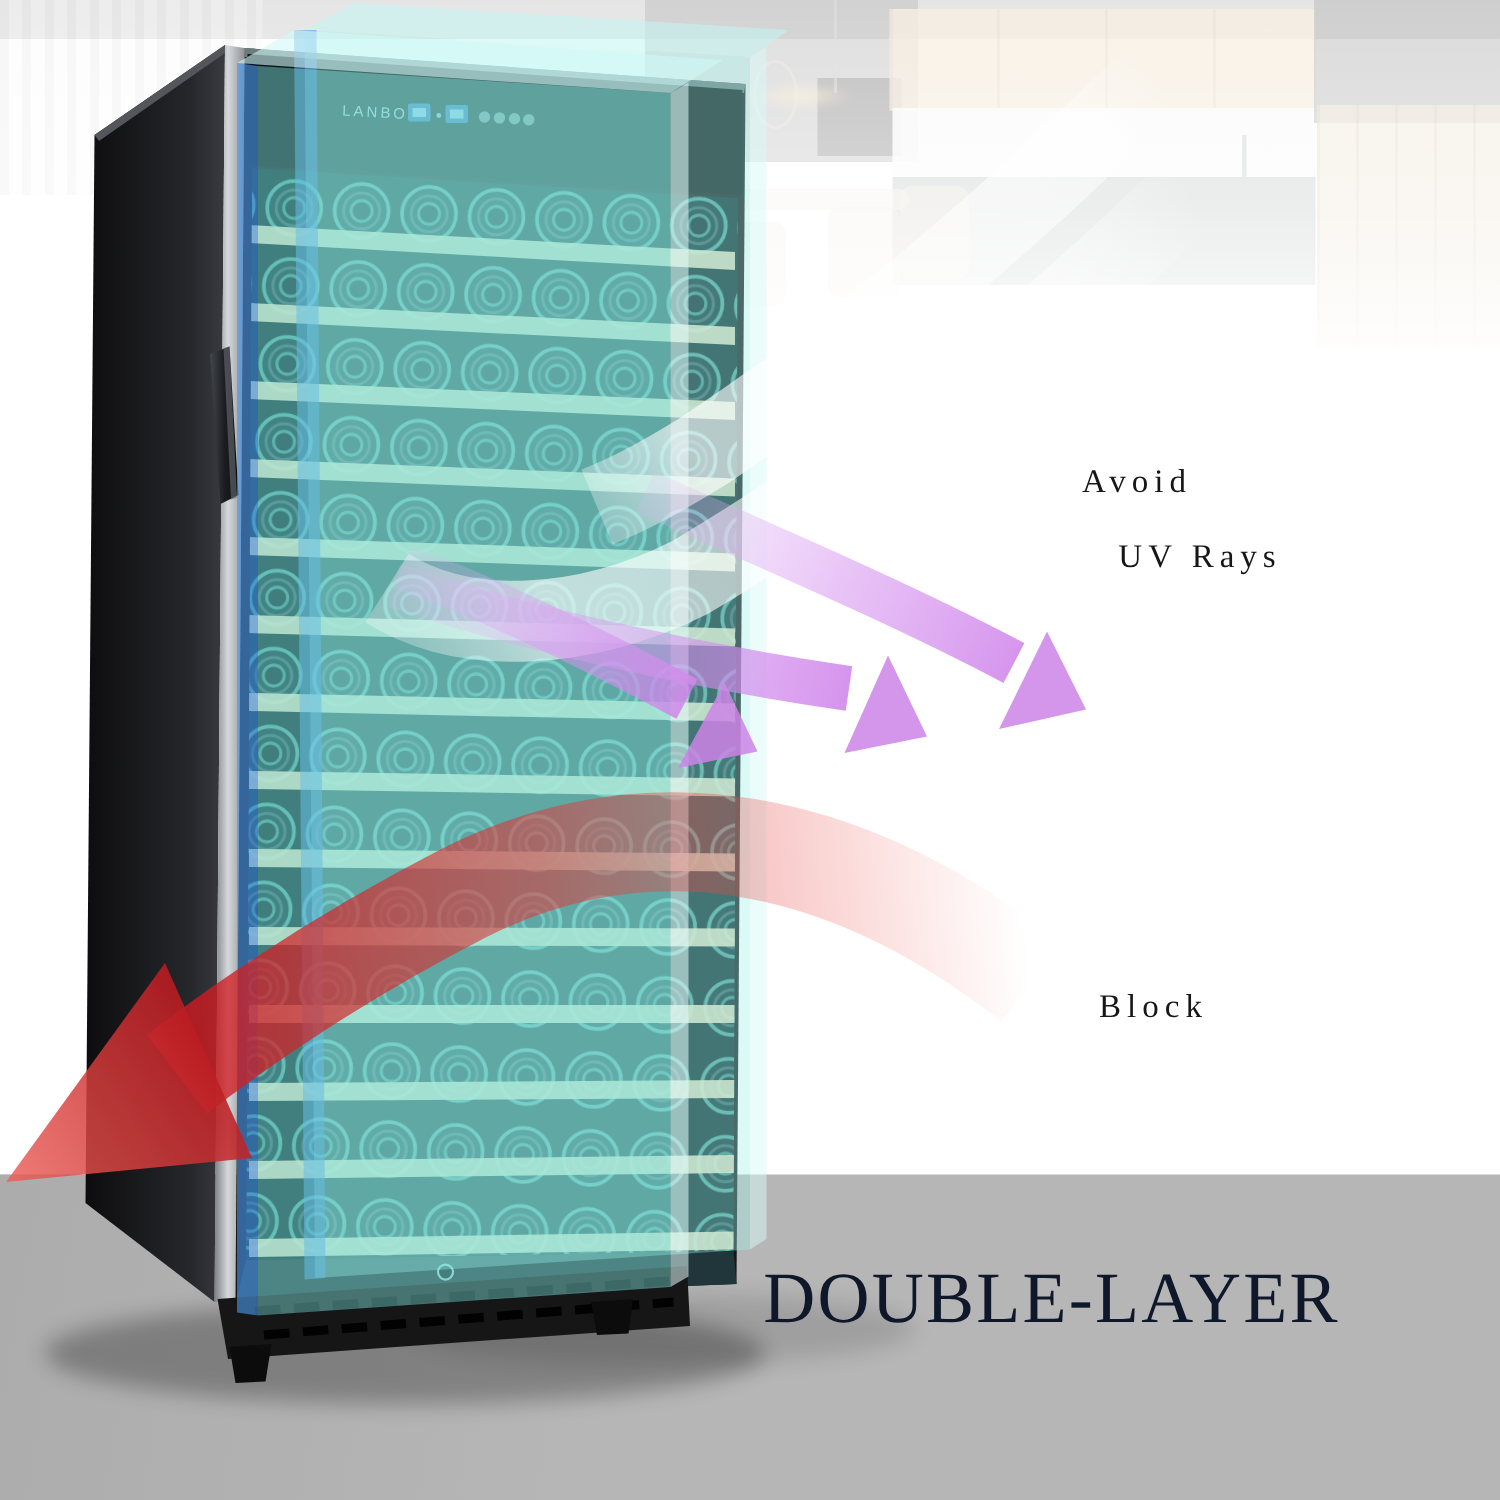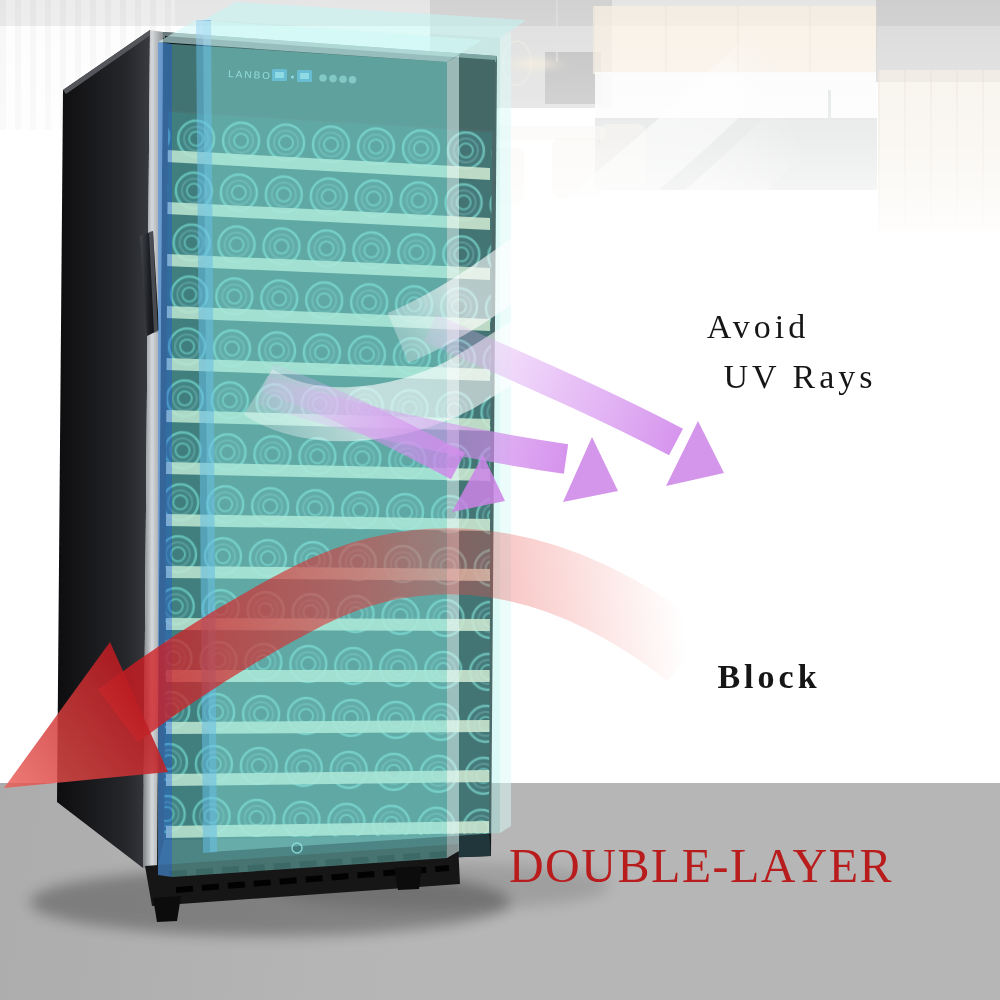--- a/index.html
+++ b/index.html
@@ -37,25 +37,25 @@
   .white-wash{left:0;top:0;width:1000px;height:250px;
     background:linear-gradient(to bottom,rgba(255,255,255,.55) 0%,rgba(255,255,255,.72) 55%,#ffffff 100%);}
   
   #floor{left:0;top:783px;width:1000px;height:217px;background:#b6b6b6;}
   #floor-shade{left:0;top:783px;width:560px;height:217px;opacity:.5;
     background:linear-gradient(100deg,#a2a2a2 0%,rgba(182,182,182,0) 70%);}
   
   #scene{position:absolute;left:0;top:0;width:1000px;height:1000px;}
   
   .label{position:absolute;color:#161616;white-space:nowrap;transform:translateX(-50%);}
-  .side-label{font-size:34px;letter-spacing:4px;}
-  .title-label{font-size:48px;letter-spacing:1.5px;color:#b91c1c;}
+  .side-label{font-size:22px;letter-spacing:4px;}
+  .title-label{font-size:48px;letter-spacing:1.5px;color:#0f172a;}
   #avoid-1{left:758px;top:308px;}
   #avoid-2{left:800px;top:358px;}
-  #block-1{left:769px;top:658px;font-weight:bold;}
+  #block-1{left:769px;top:658px;}
   #block-2{left:774px;top:705px;}
   #title-1{left:701px;top:838px;}
   #title-2{left:635px;top:898px;}
 </style>
 </head>
 <body>
 
 <div id="stage">
 
   <div id="kitchen">

